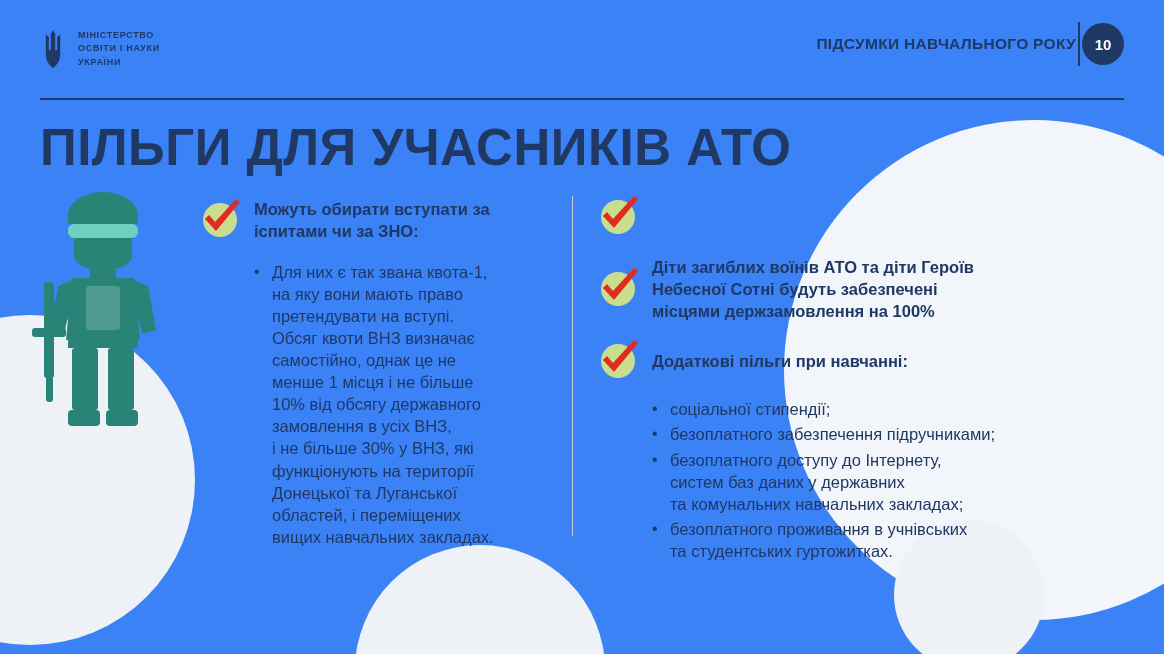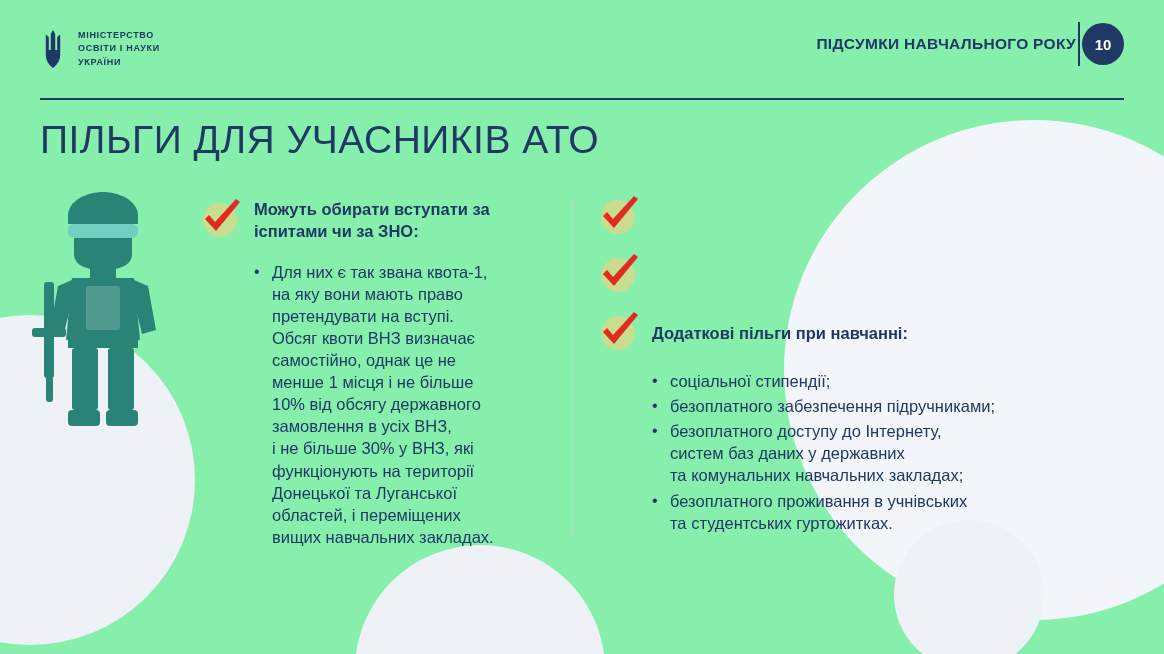--- a/index.html
+++ b/index.html
@@ -4,21 +4,21 @@
 <style>
   html, body {
     margin: 0;
     padding: 0;
     background: #ffffff;
   }
   .slide {
     position: relative;
     width: 1164px;
     height: 654px;
-    background: #86efac;
+    background: #3b82f6;
     overflow: hidden;
     font-family: "Liberation Sans", sans-serif;
     color: #1f3864;
   }
 
   
   .bg-circle {
     position: absolute;
     border-radius: 50%;
     background: #eef2f7;
@@ -99,22 +99,22 @@
     top: 98px;
     height: 2px;
     background: #1f3864;
   }
 
   
   .slide-title {
     position: absolute;
     left: 40px;
     top: 118px;
-    font-size: 39px;
-    font-weight: normal;
+    font-size: 51px;
+    font-weight: bold;
     letter-spacing: 0.5px;
     color: #1f3864;
     text-transform: uppercase;
   }
 
   
   .soldier {
     position: absolute;
     left: 28px;
     top: 190px;
@@ -320,20 +320,23 @@
         </div>
       </div>
 
       <div class="item">
         <div class="check-wrap">
           <div class="check-circle"></div>
           <svg class="check-mark" viewBox="0 0 44 40">
             <path d="M5 20 L16 32 L40 3 L36 0 L15 23 L9 16 Z" fill="#e02b20"></path>
           </svg>
         </div>
+        <div class="item-heading" style="white-space:pre-line">Діти загиблих воїнів АТО та діти Героїв
+Небесної Сотні будуть забезпечені
+місцями держзамовлення на 100%</div>
       </div>
 
       <div class="item">
         <div class="check-wrap">
           <div class="check-circle"></div>
           <svg class="check-mark" viewBox="0 0 44 40">
             <path d="M5 20 L16 32 L40 3 L36 0 L15 23 L9 16 Z" fill="#e02b20"></path>
           </svg>
         </div>
         <div class="item-heading" style="white-space:pre-line">Додаткові пільги при навчанні:</div>

